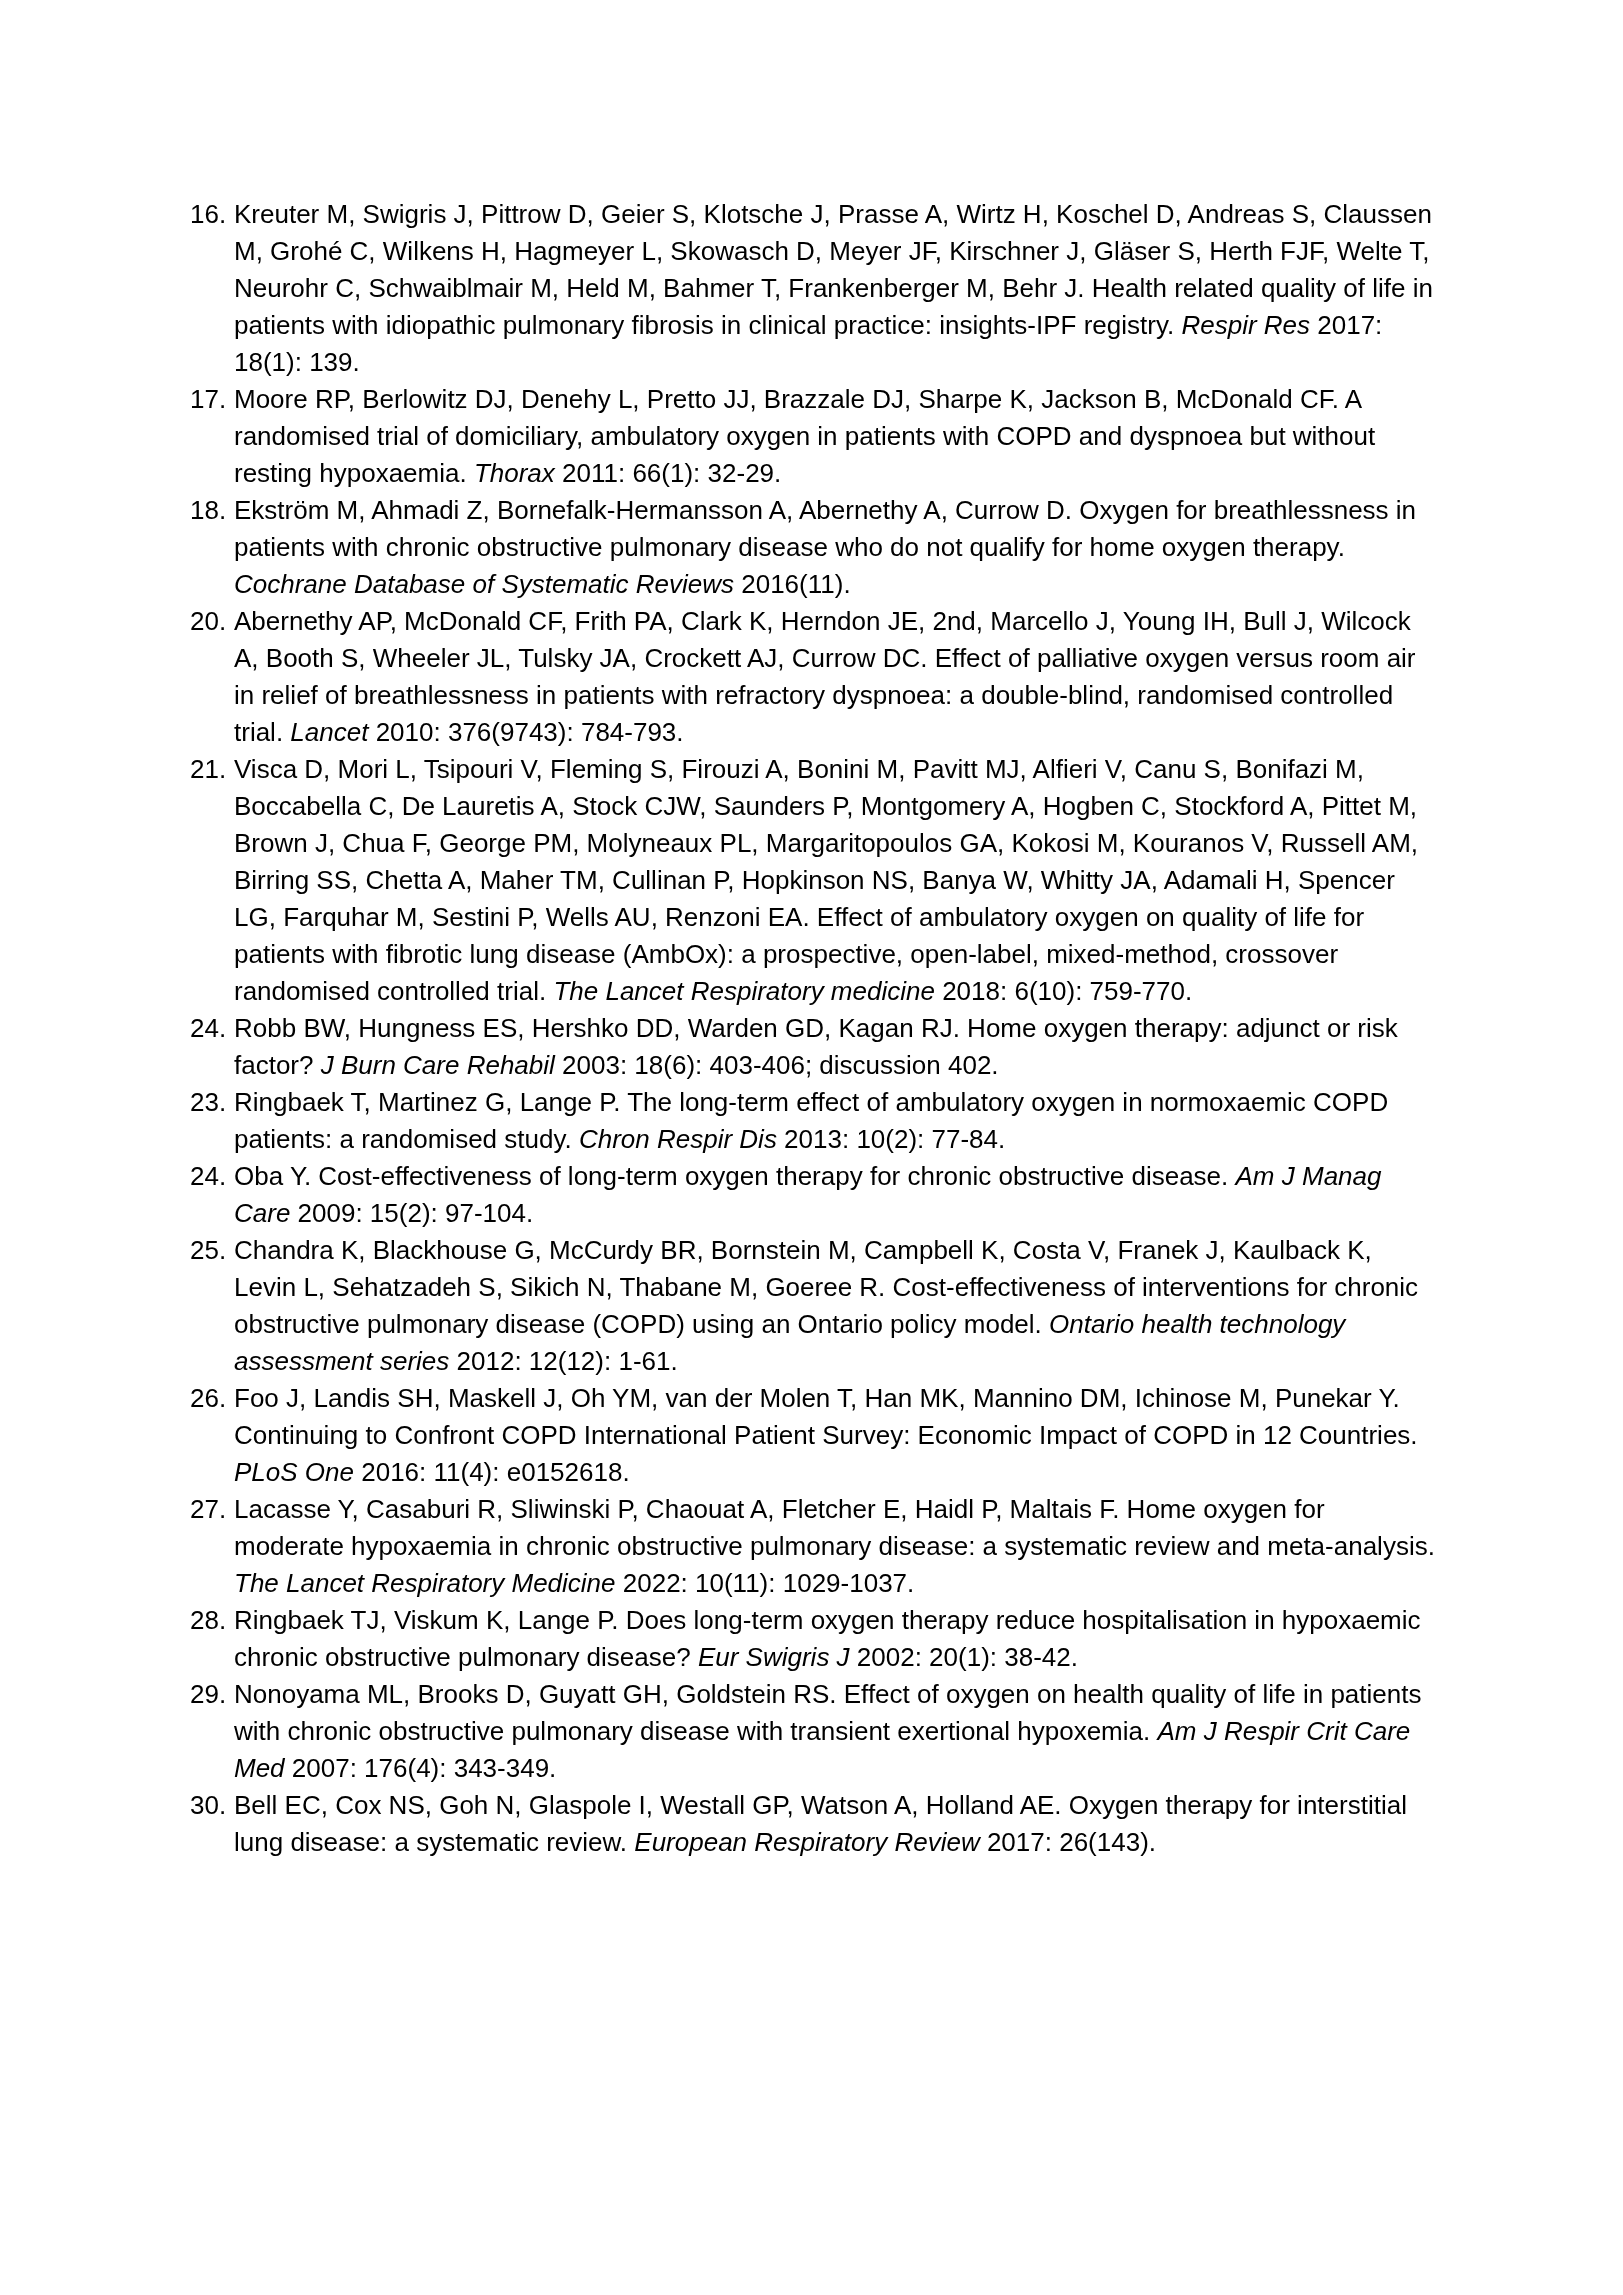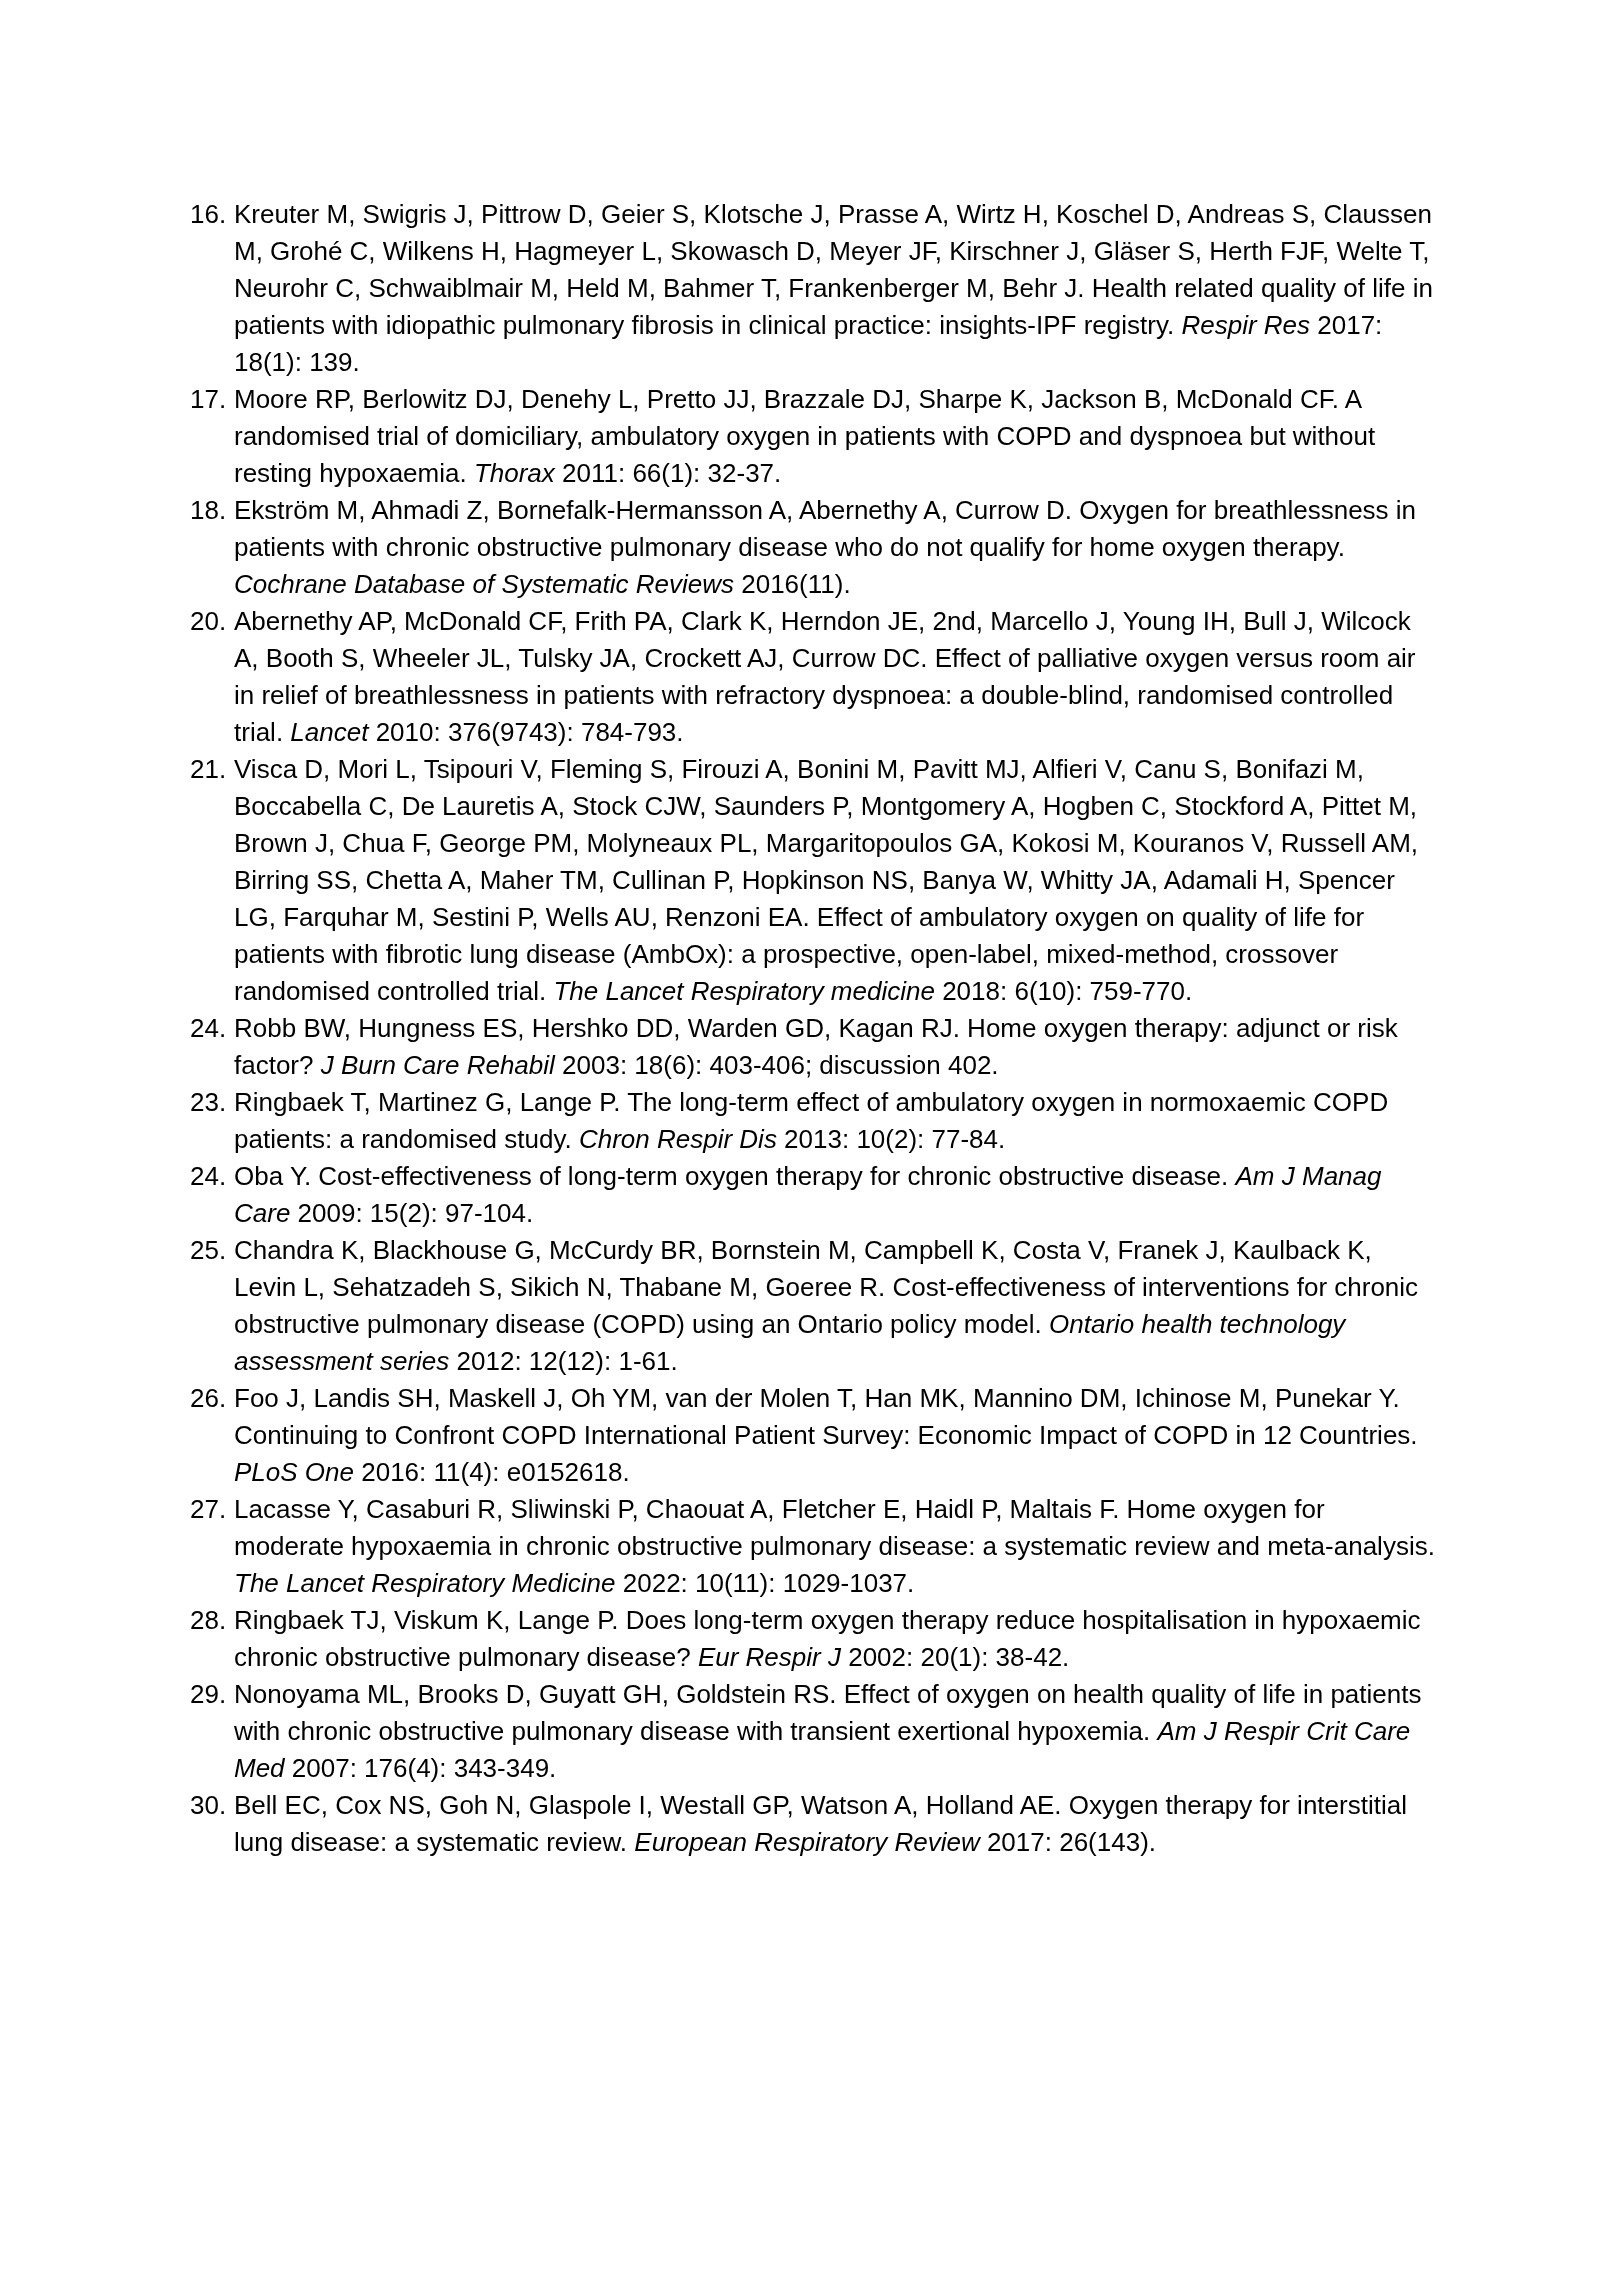--- a/index.html
+++ b/index.html
@@ -60,21 +60,21 @@
 <body>
 
 <div class="page">
   <div class="refs" id="refs">
       <div class="ref">
         <div class="ref-num">16.</div>
         <div class="ref-body"><span>Kreuter M, Swigris J, Pittrow D, Geier S, Klotsche J, Prasse A, Wirtz H, Koschel D, Andreas S, Claussen M, Grohé C, Wilkens H, Hagmeyer L, Skowasch D, Meyer JF, Kirschner J, Gläser S, Herth FJF, Welte T, Neurohr C, Schwaiblmair M, Held M, Bahmer T, Frankenberger M, Behr J. Health related quality of life in patients with idiopathic pulmonary fibrosis in clinical practice: insights-IPF registry. </span><em>Respir Res</em><span> 2017: 18(1): 139.</span></div>
       </div>
       <div class="ref">
         <div class="ref-num">17.</div>
-        <div class="ref-body"><span>Moore RP, Berlowitz DJ, Denehy L, Pretto JJ, Brazzale DJ, Sharpe K, Jackson B, McDonald CF. A randomised trial of domiciliary, ambulatory oxygen in patients with COPD and dyspnoea but without resting hypoxaemia. </span><em>Thorax</em><span> 2011: 66(1): 32-37.</span></div>
+        <div class="ref-body"><span>Moore RP, Berlowitz DJ, Denehy L, Pretto JJ, Brazzale DJ, Sharpe K, Jackson B, McDonald CF. A randomised trial of domiciliary, ambulatory oxygen in patients with COPD and dyspnoea but without resting hypoxaemia. </span><em>Thorax</em><span> 2011: 66(1): 32-29.</span></div>
       </div>
       <div class="ref">
         <div class="ref-num">18.</div>
         <div class="ref-body"><span>Ekström M, Ahmadi Z, Bornefalk-Hermansson A, Abernethy A, Currow D. Oxygen for breathlessness in patients with chronic obstructive pulmonary disease who do not qualify for home oxygen therapy. </span><em>Cochrane Database of Systematic Reviews</em><span> 2016(11).</span></div>
       </div>
       <div class="ref">
         <div class="ref-num">20.</div>
         <div class="ref-body"><span>Abernethy AP, McDonald CF, Frith PA, Clark K, Herndon JE, 2nd, Marcello J, Young IH, Bull J, Wilcock A, Booth S, Wheeler JL, Tulsky JA, Crockett AJ, Currow DC. Effect of palliative oxygen versus room air in relief of breathlessness in patients with refractory dyspnoea: a double-blind, randomised controlled trial. </span><em>Lancet</em><span> 2010: 376(9743): 784-793.</span></div>
       </div>
       <div class="ref">
@@ -100,21 +100,21 @@
       <div class="ref">
         <div class="ref-num">26.</div>
         <div class="ref-body"><span>Foo J, Landis SH, Maskell J, Oh YM, van der Molen T, Han MK, Mannino DM, Ichinose M, Punekar Y. Continuing to Confront COPD International Patient Survey: Economic Impact of COPD in 12 Countries. </span><em>PLoS One</em><span> 2016: 11(4): e0152618.</span></div>
       </div>
       <div class="ref">
         <div class="ref-num">27.</div>
         <div class="ref-body"><span>Lacasse Y, Casaburi R, Sliwinski P, Chaouat A, Fletcher E, Haidl P, Maltais F. Home oxygen for moderate hypoxaemia in chronic obstructive pulmonary disease: a systematic review and meta-analysis. </span><em>The Lancet Respiratory Medicine</em><span> 2022: 10(11): 1029-1037.</span></div>
       </div>
       <div class="ref">
         <div class="ref-num">28.</div>
-        <div class="ref-body"><span>Ringbaek TJ, Viskum K, Lange P. Does long-term oxygen therapy reduce hospitalisation in hypoxaemic chronic obstructive pulmonary disease? </span><em>Eur Respir J</em><span> 2002: 20(1): 38-42.</span></div>
+        <div class="ref-body"><span>Ringbaek TJ, Viskum K, Lange P. Does long-term oxygen therapy reduce hospitalisation in hypoxaemic chronic obstructive pulmonary disease? </span><em>Eur Swigris J</em><span> 2002: 20(1): 38-42.</span></div>
       </div>
       <div class="ref">
         <div class="ref-num">29.</div>
         <div class="ref-body"><span>Nonoyama ML, Brooks D, Guyatt GH, Goldstein RS. Effect of oxygen on health quality of life in patients with chronic obstructive pulmonary disease with transient exertional hypoxemia. </span><em>Am J Respir Crit Care Med</em><span> 2007: 176(4): 343-349.</span></div>
       </div>
       <div class="ref">
         <div class="ref-num">30.</div>
         <div class="ref-body"><span>Bell EC, Cox NS, Goh N, Glaspole I, Westall GP, Watson A, Holland AE. Oxygen therapy for interstitial lung disease: a systematic review. </span><em>European Respiratory Review</em><span> 2017: 26(143).</span></div>
       </div>
     </div>

